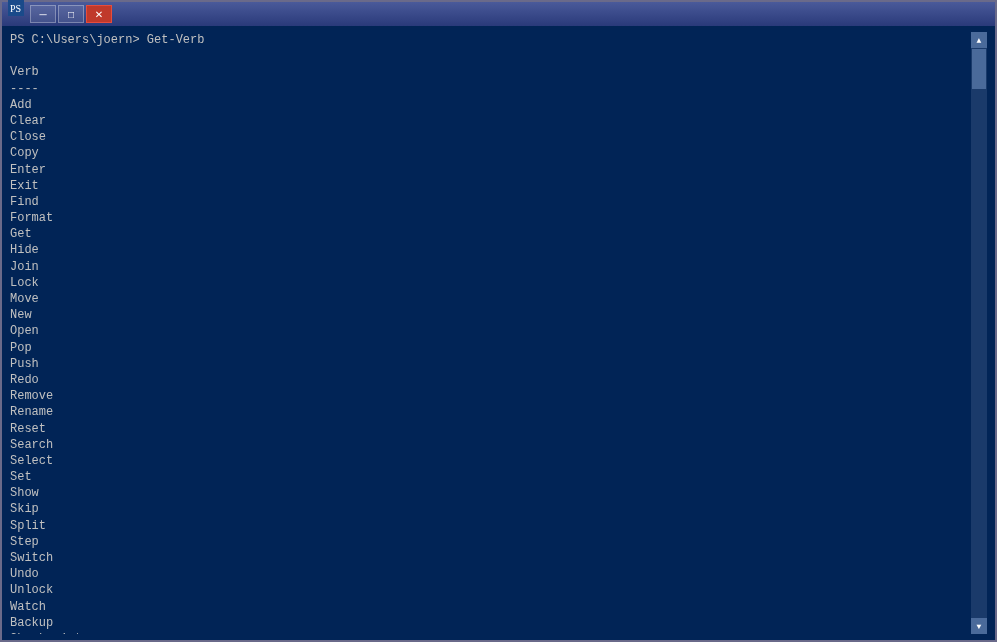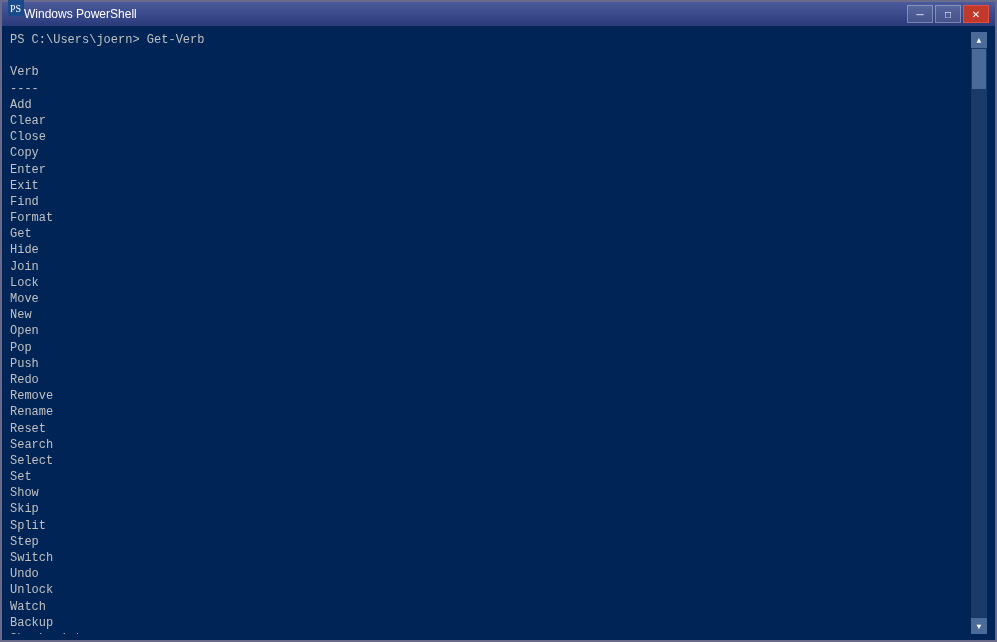--- a/index.html
+++ b/index.html
@@ -24,21 +24,21 @@
       display: flex;
       align-items: center;
       padding: 0 6px;
       flex-shrink: 0;
       user-select: none;
     }
 
     .titlebar-icon {
       width: 16px;
       height: 28px;
-      margin-right: 0;
+      margin-right: 6px;
       flex-shrink: 0;
     }
 
     .titlebar-title {
       color: white;
       font-family: 'Segoe UI', Arial, sans-serif;
       font-size: 12px;
       flex: 1;
     }
 
@@ -126,21 +126,20 @@
 <div class="window">
 
   <div class="titlebar">
 
     <div class="titlebar-icon">
       <svg width="16" height="16" viewBox="0 0 16 16">
         <rect width="16" height="16" fill="#1a4a8a"></rect>
         <text x="2" y="12" font-size="10" fill="white" font-family="serif">PS</text>
       </svg>
     </div>
-    <span class="titlebar-title">Windows PowerShell</span>
     <div class="titlebar-buttons">
       <div class="titlebar-btn">─</div>
       <div class="titlebar-btn">□</div>
       <div class="titlebar-btn close">✕</div>
     </div>
   </div>
 
   <div class="console-area">
     <div class="console-content" id="console-output">PS C:\Users\joern&gt; Get-Verb
 

